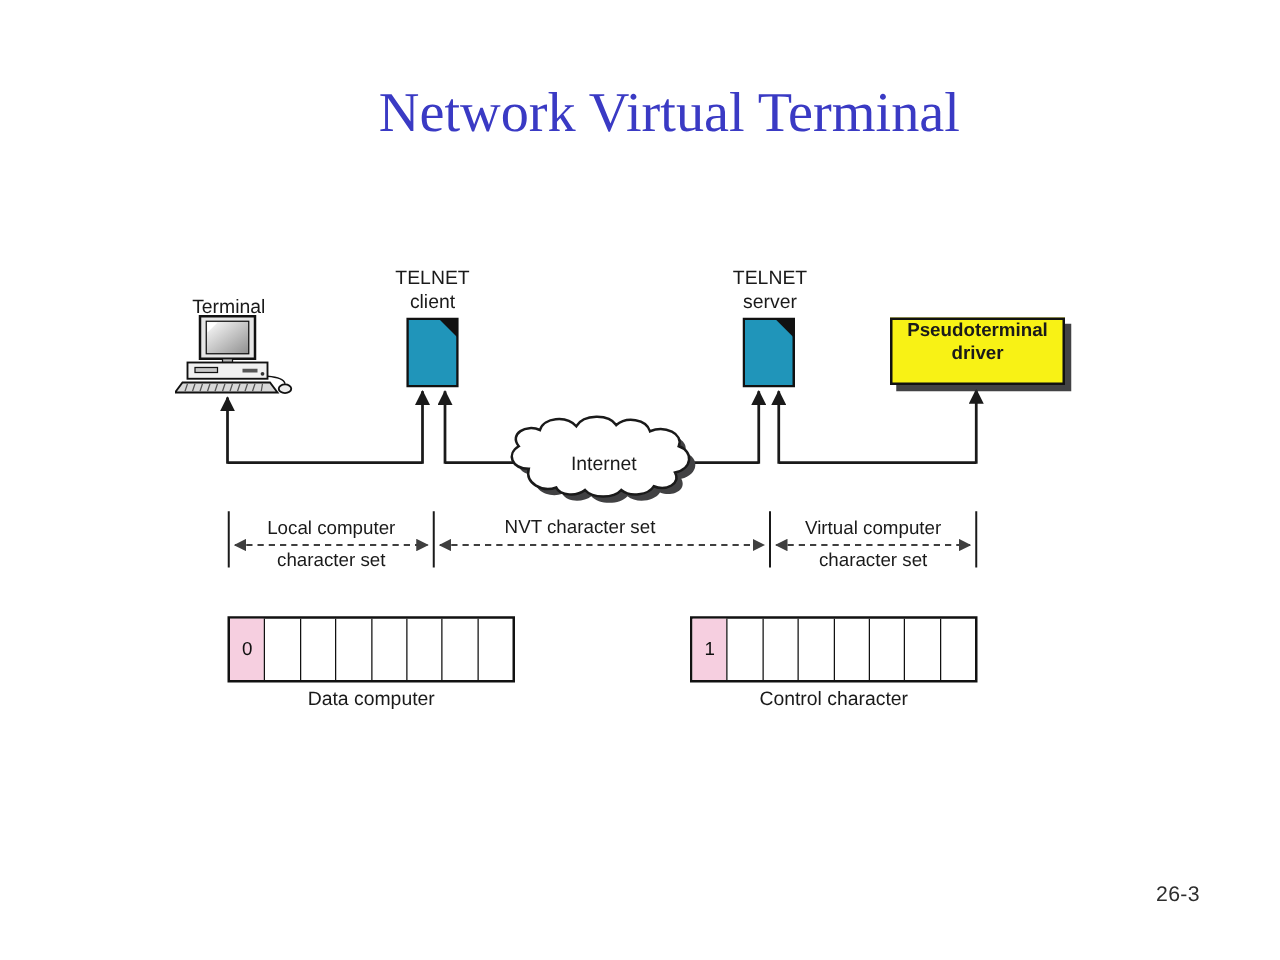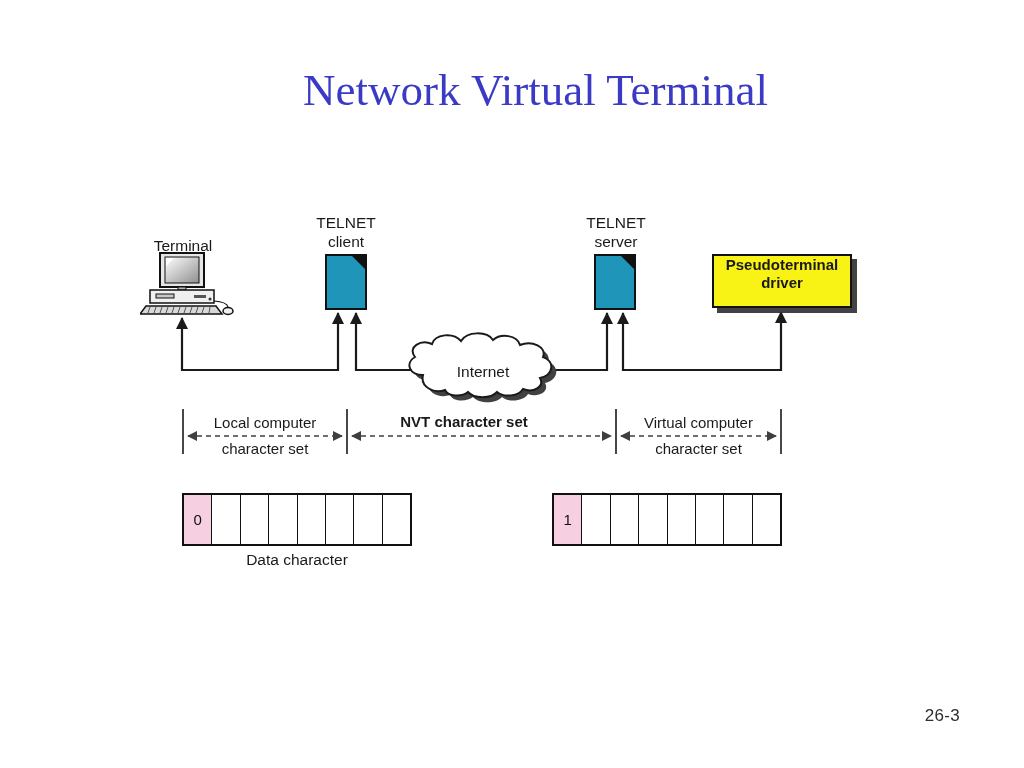--- a/index.html
+++ b/index.html
@@ -139,42 +139,43 @@
 
   <div class="abs pseudo-box">
     <span>Pseudoterminal</span>
     <span>driver</span>
   </div>
 
   <div class="abs internet-label">Internet</div>
 
   <div class="abs charset-label" style="left:183px;top:414px;width:164px;">Local computer</div>
   <div class="abs charset-label" style="left:183px;top:440px;width:164px;">character set</div>
-  <div class="abs charset-label" style="left:347px;top:413px;width:234px;font-weight:bold;">NVT character set</div>
+  <div class="abs charset-label" style="left:347px;top:413px;width:234px;">NVT character set</div>
   <div class="abs charset-label" style="left:616px;top:414px;width:165px;">Virtual computer</div>
   <div class="abs charset-label" style="left:616px;top:440px;width:165px;">character set</div>
 
   <div class="abs byte-array" style="left:182px;">
     <div class="byte-cell bit-cell">0</div>
     <div class="byte-cell"></div>
     <div class="byte-cell"></div>
     <div class="byte-cell"></div>
     <div class="byte-cell"></div>
     <div class="byte-cell"></div>
     <div class="byte-cell"></div>
     <div class="byte-cell"></div>
   </div>
-  <div class="abs array-label" style="left:182px;">Data character</div>
+  <div class="abs array-label" style="left:182px;">Data computer</div>
 
   <div class="abs byte-array" style="left:552px;">
     <div class="byte-cell bit-cell">1</div>
     <div class="byte-cell"></div>
     <div class="byte-cell"></div>
     <div class="byte-cell"></div>
     <div class="byte-cell"></div>
     <div class="byte-cell"></div>
     <div class="byte-cell"></div>
     <div class="byte-cell"></div>
   </div>
+  <div class="abs array-label" style="left:552px;">Control character</div>
 
   <div class="abs footer-text" style="left:876px;width:84px;text-align:right;">26-3</div>
 
 </div>
 
 </body></html>

